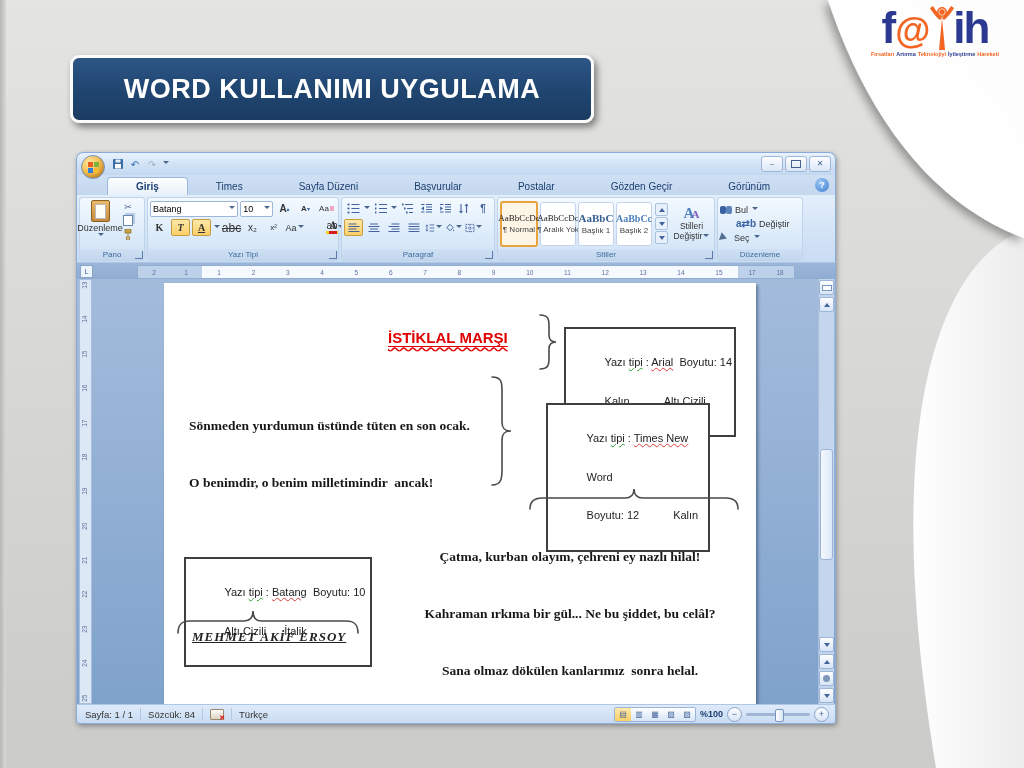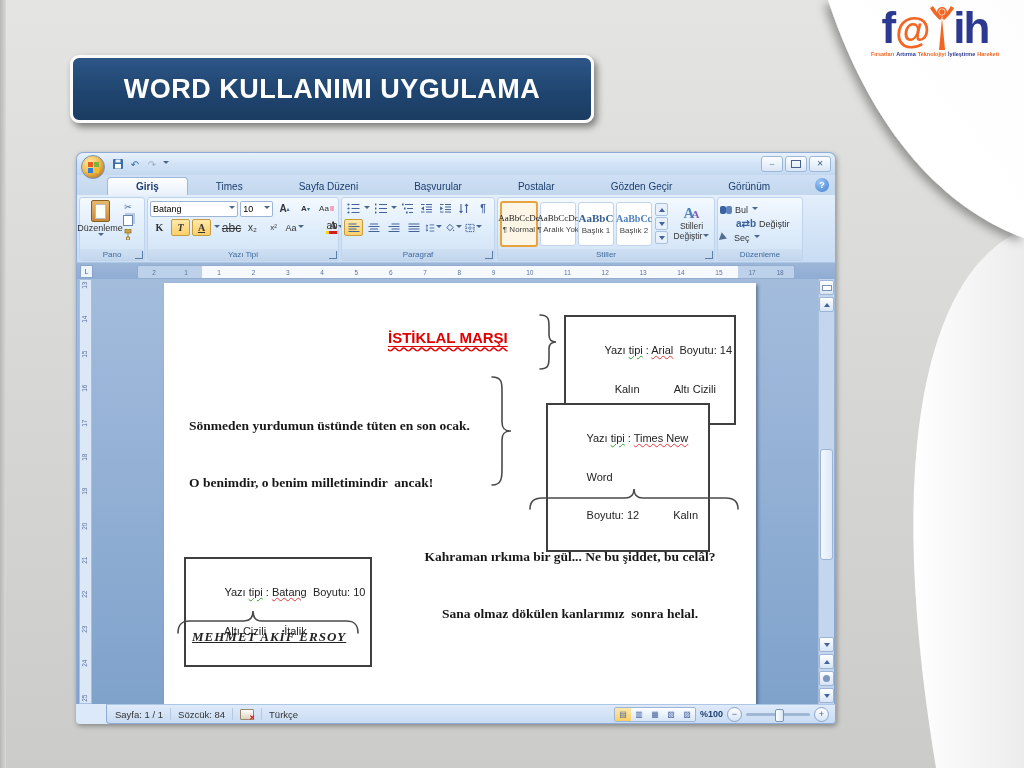--- a/index.html
+++ b/index.html
@@ -165,21 +165,21 @@
     padding:5px 8px;line-height:1.75;white-space:pre;}
   .sq-g{text-decoration:underline wavy #1f9e2c;text-decoration-thickness:1px;}
   .sq-r{text-decoration:underline wavy #e03a3a;text-decoration-thickness:1px;}
   .gap{display:inline-block;width:34px;}
   .author{position:absolute;left:28px;top:346px;font-family:"Liberation Serif",serif;font-style:italic;
     font-size:13px;font-weight:bold;letter-spacing:1px;text-decoration:underline;color:#222;}
   .brace{position:absolute;}
   .brace path{stroke:#4a4a4a;stroke-width:1.6;fill:none;stroke-linecap:round;}
   
   .sbar{height:18px;border-radius:0 0 4px 4px;border:1px solid #8cabd8;border-top:1px solid #aec7e4;
-    background:linear-gradient(180deg,#dfeafa,#c9dcf2);display:flex;align-items:center;padding:0 6px;font-size:9.5px;color:#333;margin-left:30px;}
+    background:linear-gradient(180deg,#dfeafa,#c9dcf2);display:flex;align-items:center;padding:0 6px;font-size:9.5px;color:#333;}
   .s-item{padding:0 7px;border-right:1px solid #b4c8e2;display:flex;align-items:center;gap:4px;height:12px;}
   .s-item:first-child{padding-left:2px;}
   .bookic{position:relative;width:12px;height:9px;background:linear-gradient(180deg,#fefefe,#dcd2c0);border:1px solid #9a8a6a;border-radius:1px;}
   .bookic:after{content:"✕";position:absolute;right:-2px;bottom:-3px;color:#d11;font-size:7px;font-weight:bold;}
   .s-right{margin-left:auto;display:flex;align-items:center;gap:4px;}
   .views{display:flex;border:1px solid #9cb4d6;border-radius:2px;overflow:hidden;}
   .vbtn{width:16px;height:13px;display:flex;align-items:center;justify-content:center;font-size:8px;color:#44639c;
     background:linear-gradient(180deg,#fdfeff,#d7e5f6);}
   .vbtn.on{background:linear-gradient(180deg,#fde8a9,#fbcf68);}
   .zoomtxt{color:#1b3e6f;font-weight:bold;font-size:9px;}
@@ -552,21 +552,21 @@
         </div>
 
       <div class="page">
 
         <span class="doc-title"><i>İSTİKLAL MARŞI</i></span>
 
         <svg class="brace" style="left:372px;top:30px;" width="22" height="58" viewBox="0 0 22 58">
           <path d="M4,2 C13,2 13,7 13,14 L13,22 C13,27 15,29 20,29 C15,29 13,31 13,36 L13,44 C13,51 13,56 4,56"></path>
         </svg>
 
-        <div class="annbox" style="left:400px;top:32px;width:152px;text-align:center;">
+        <div class="annbox" style="left:400px;top:44px;width:152px;">
           <span>Yazı </span><span class="sq-g">tipi</span><span> : </span><span class="sq-r">Arial</span>  <span>Boyutu: 14</span><br>
           <span>Kalın</span><span class="gap"></span><span>Altı Cizili</span>
         </div>
 
         <div class="stanza st1">
           <div>Sönmeden yurdumun üstünde tüten en son ocak.</div>
           <div>O benimdir, o benim milletimindir  ancak!</div>
         </div>
 
         <svg class="brace" style="left:324px;top:92px;" width="26" height="112" viewBox="0 0 26 112">
@@ -577,20 +577,21 @@
           <span>Yazı </span><span class="sq-g">tipi</span><span> : </span><span class="sq-r">Times New</span><br>
           <span>Word</span><br>
           <span>Boyutu: 12</span><span class="gap"></span><span>Kalın</span>
         </div>
 
         <svg class="brace" style="left:364px;top:204px;" width="212" height="24" viewBox="0 0 212 24">
           <path d="M2,22 C2,14 6,11 14,11 L97,11 Q106,11 106,2 Q106,11 115,11 L198,11 C206,11 210,14 210,22"></path>
         </svg>
 
         <div class="stanza st2">
+          <div>Çatma, kurban olayım, çehreni ey nazlı hilal!</div>
           <div>Kahraman ırkıma bir gül... Ne bu şiddet, bu celâl?</div>
           <div>Sana olmaz dökülen kanlarımız  sonra helal.</div>
           
         </div>
 
         <div class="annbox" style="left:20px;top:274px;width:168px;">
           <span>Yazı </span><span class="sq-g">tipi</span><span> : </span><span class="sq-r">Batang</span>  <span>Boyutu: 10</span><br>
           <span>Altı Cizili</span><span class="gap" style="width:18px"></span><span>İtalik</span>
         </div>
 

